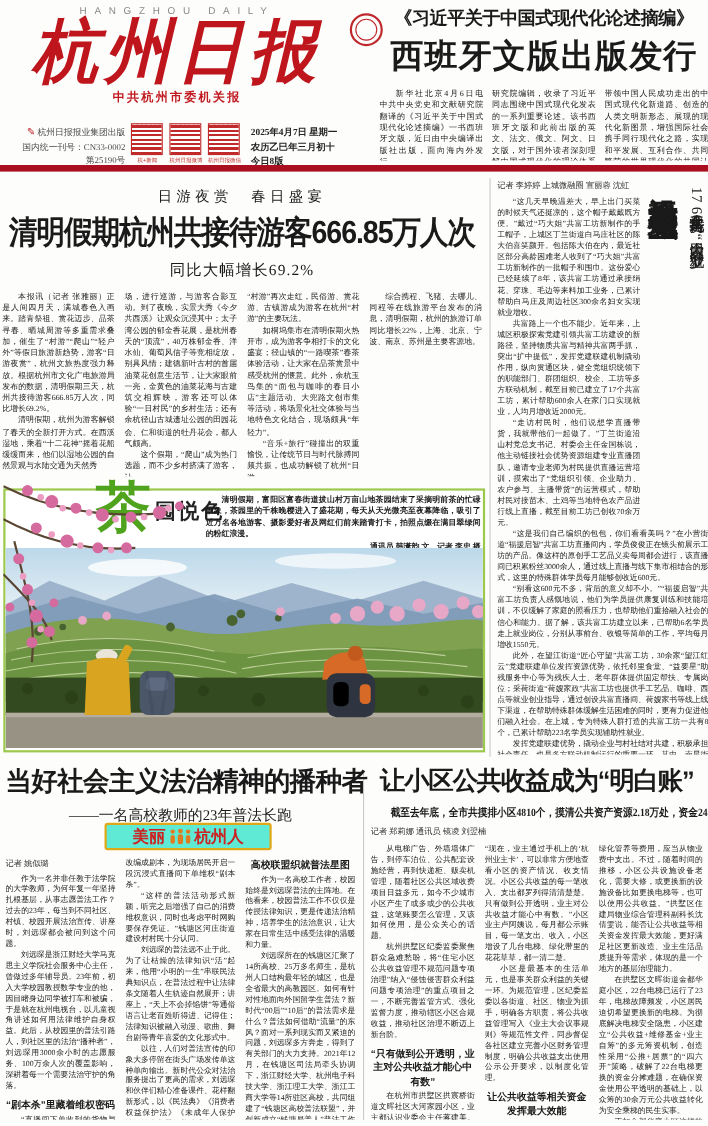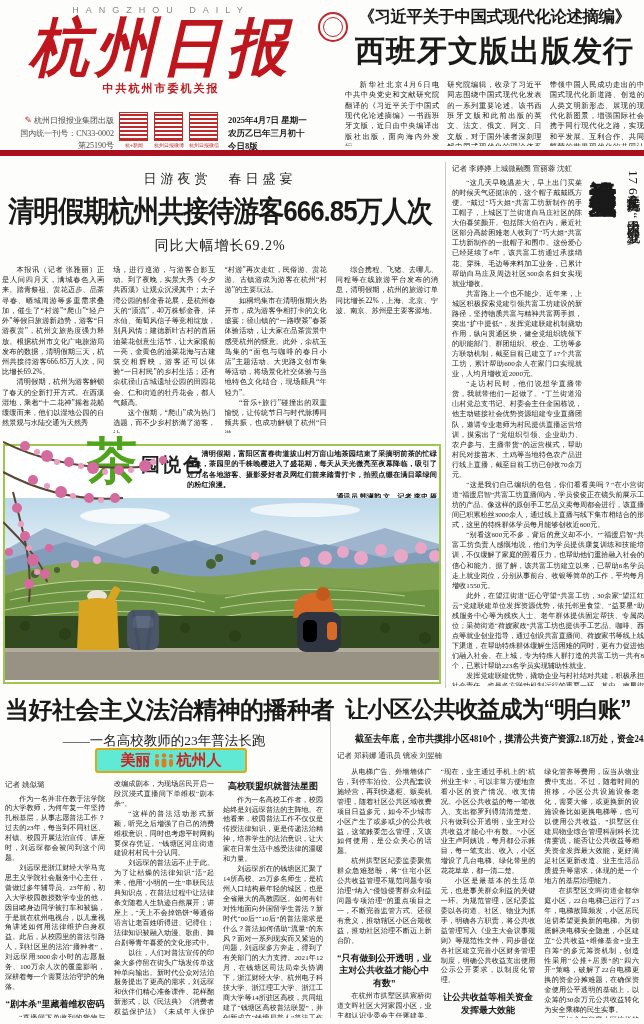--- a/index.html
+++ b/index.html
@@ -359,21 +359,21 @@
     </div>
   </div>
 
   <div id="br">
     <div class="br-headline">让小区公共收益成为“明白账”</div>
     <div class="br-sub">截至去年底，全市共摸排小区4810个，摸清公共资产资源2.18万处，资金24.50亿元</div>
     <div class="br-byline">记者 郑莉娜 通讯员 镜凌 刘翌楠</div>
     <div class="cols3b">
       <div class="col3">
         <p>从电梯广告、外墙墙体广告，到停车泊位、公共配套设施经营，再到快递柜、贩卖机管理，随着社区公共区域收费项目日益多元，如今不少城市小区产生了或多或少的公共收益，这笔账要怎么管理，又该如何使用，是公众关心的话题。</p>
-        <p>杭州拱墅区纪委监委聚焦群众急难愁盼，将“住宅小区公共收益管理不规范问题专项治理”纳入“侵蚀侵害群众利益问题专项治理”的重点项目之一，不断完善监管方式、还很有意义，推动辖区小区合规收益，推动社区治理不断迈上新台阶。</p>
+        <p>杭州拱墅区纪委监委聚焦群众急难愁盼，将“住宅小区公共收益管理不规范问题专项治理”纳入“侵蚀侵害群众利益问题专项治理”的重点项目之一，不断完善监管方式、强化监督力度，推动辖区小区合规收益，推动社区治理不断迈上新台阶。</p>
         <div class="sub-head">“只有做到公开透明，业主对公共收益才能心中有数”</div>
         <p>在杭州市拱墅区拱宸桥街道文晖社区大河家园小区，业主都认识业委会主任蒋建美。蒋建美心里时刻装着一本账——小区的公共账目，她都烂熟于心。</p>
 
       </div>
       <div class="col3">
         <p style="text-indent:0">“现在，业主通过手机上的‘杭州业主卡’，可以非常方便地查看小区的资产情况、收支情况。小区公共收益的每一笔收入、支出都罗列得清清楚楚。只有做到公开透明，业主对公共收益才能心中有数。”小区业主卢阿姨说，每月都公示账目，每一笔支出、收入，小区增设了几台电梯、绿化带里的花花草草，都一清二楚。</p>
         <p>小区是最基本的生活单元，也是事关群众利益的关键一环。为规范管理，区纪委监委以各街道、社区、物业为抓手，明确各方职责，将公共收益管理写入《业主大会议事规则》等规范性文件，同步督促各社区建立完善小区财务管理制度，明确公共收益支出使用公示公开要求，以制度化管理。</p>
         <div class="sub-head">让公共收益等相关资金发挥最大效能</div>
 
       </div>

